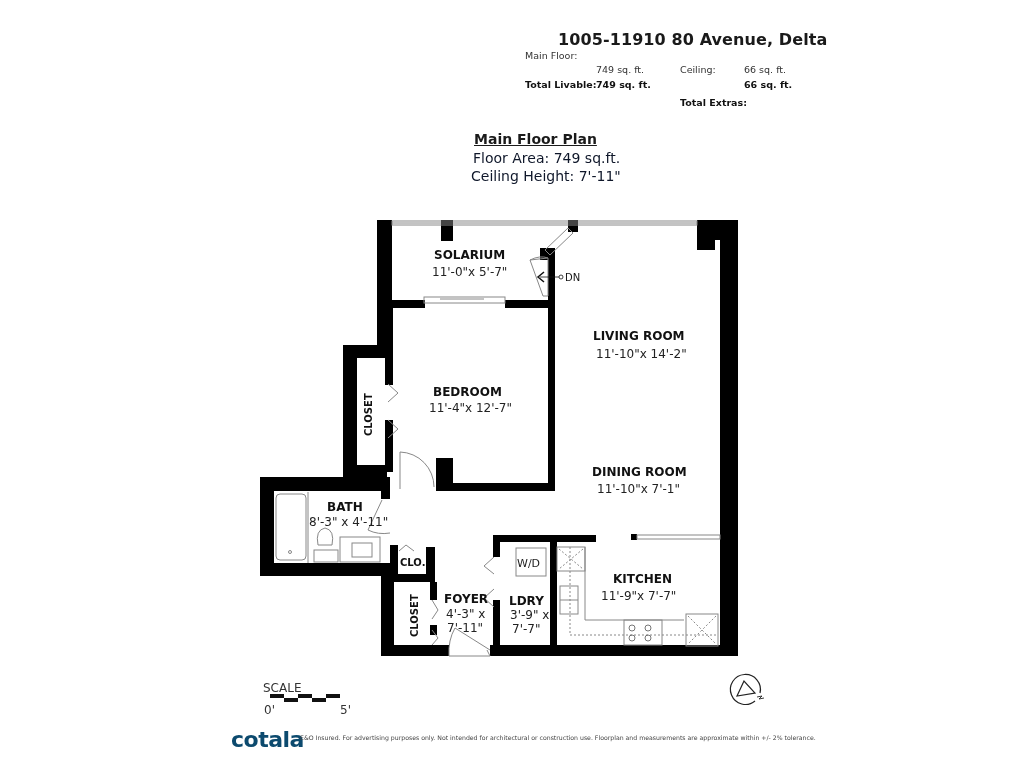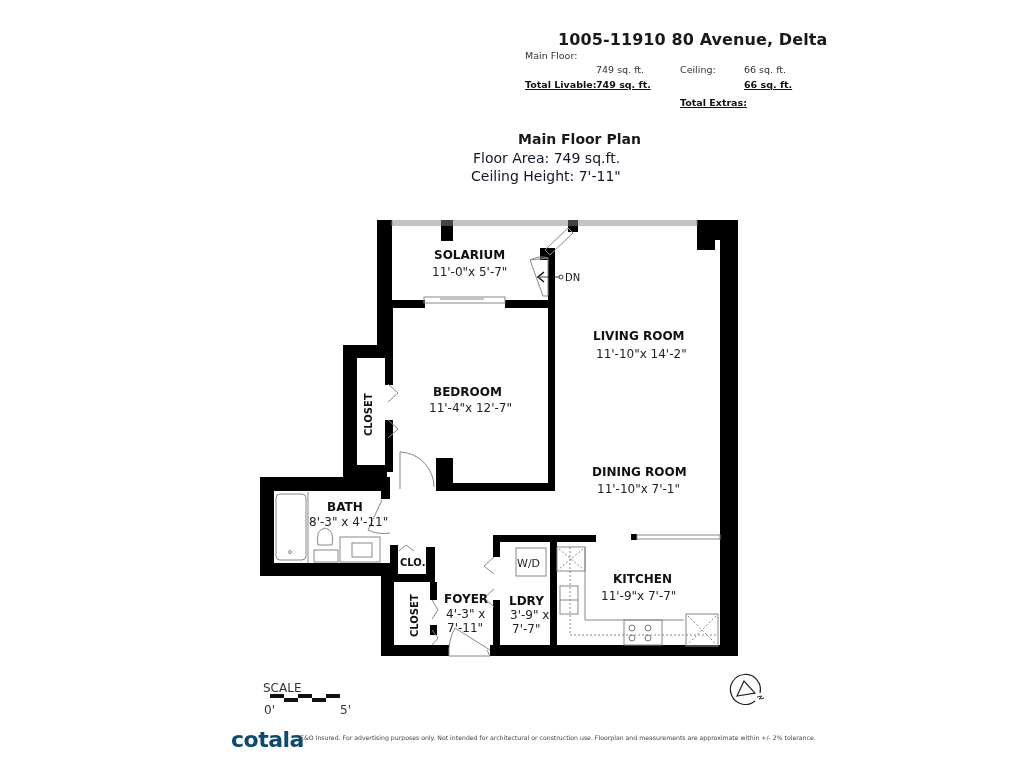--- a/index.html
+++ b/index.html
@@ -1,21 +1,21 @@
 <!DOCTYPE html>
 <html><head>
   <meta charset="utf-8">
   <style>
     html, body { margin: 0; padding: 0; background: #ffffff; }
     body { width: 1024px; height: 768px; position: relative; overflow: hidden; font-family: "DejaVu Sans", sans-serif; color: #1a1a1a; }
     .abs { position: absolute; text-align: right; }
     .addr { left: 558px; top: 30px; font-size: 16px; font-weight: bold; letter-spacing: 0.1px; white-space: nowrap; }
     .stat { font-size: 9.5px; white-space: nowrap; color: #333; }
-    .stat.b { font-weight: bold; color: #111; text-decoration: underline; }
-    .plan-title { left: 474px; top: 131px; font-size: 14px; font-weight: bold; white-space: nowrap; margin-left: 44px; }
+    .stat.b { font-weight: bold; color: #111; }
+    .plan-title { left: 474px; top: 131px; font-size: 14px; font-weight: bold; text-decoration: underline; white-space: nowrap; }
     .plan-line { font-size: 14px; white-space: nowrap; color: #0f172a; }
     svg#plan { position: absolute; left: 0; top: 0; }
     .room-name { font-family: "DejaVu Sans", sans-serif; font-weight: bold; font-size: 12px; fill: #111; }
     .room-dim { font-family: "DejaVu Sans", sans-serif; font-size: 12px; fill: #222; }
     .small-lbl { font-family: "DejaVu Sans", sans-serif; font-weight: bold; font-size: 10px; fill: #111; }
     .scale-lbl { font-size: 12px; color: #333; white-space: nowrap; }
     .logo { left: 231px; top: 727px; font-size: 22px; font-weight: bold; letter-spacing: -0.5px; color: #0c4a6e; }
     .disclaimer { left: 300px; top: 734px; font-size: 6.2px; color: #444; white-space: nowrap; }
   </style>
 </head>

